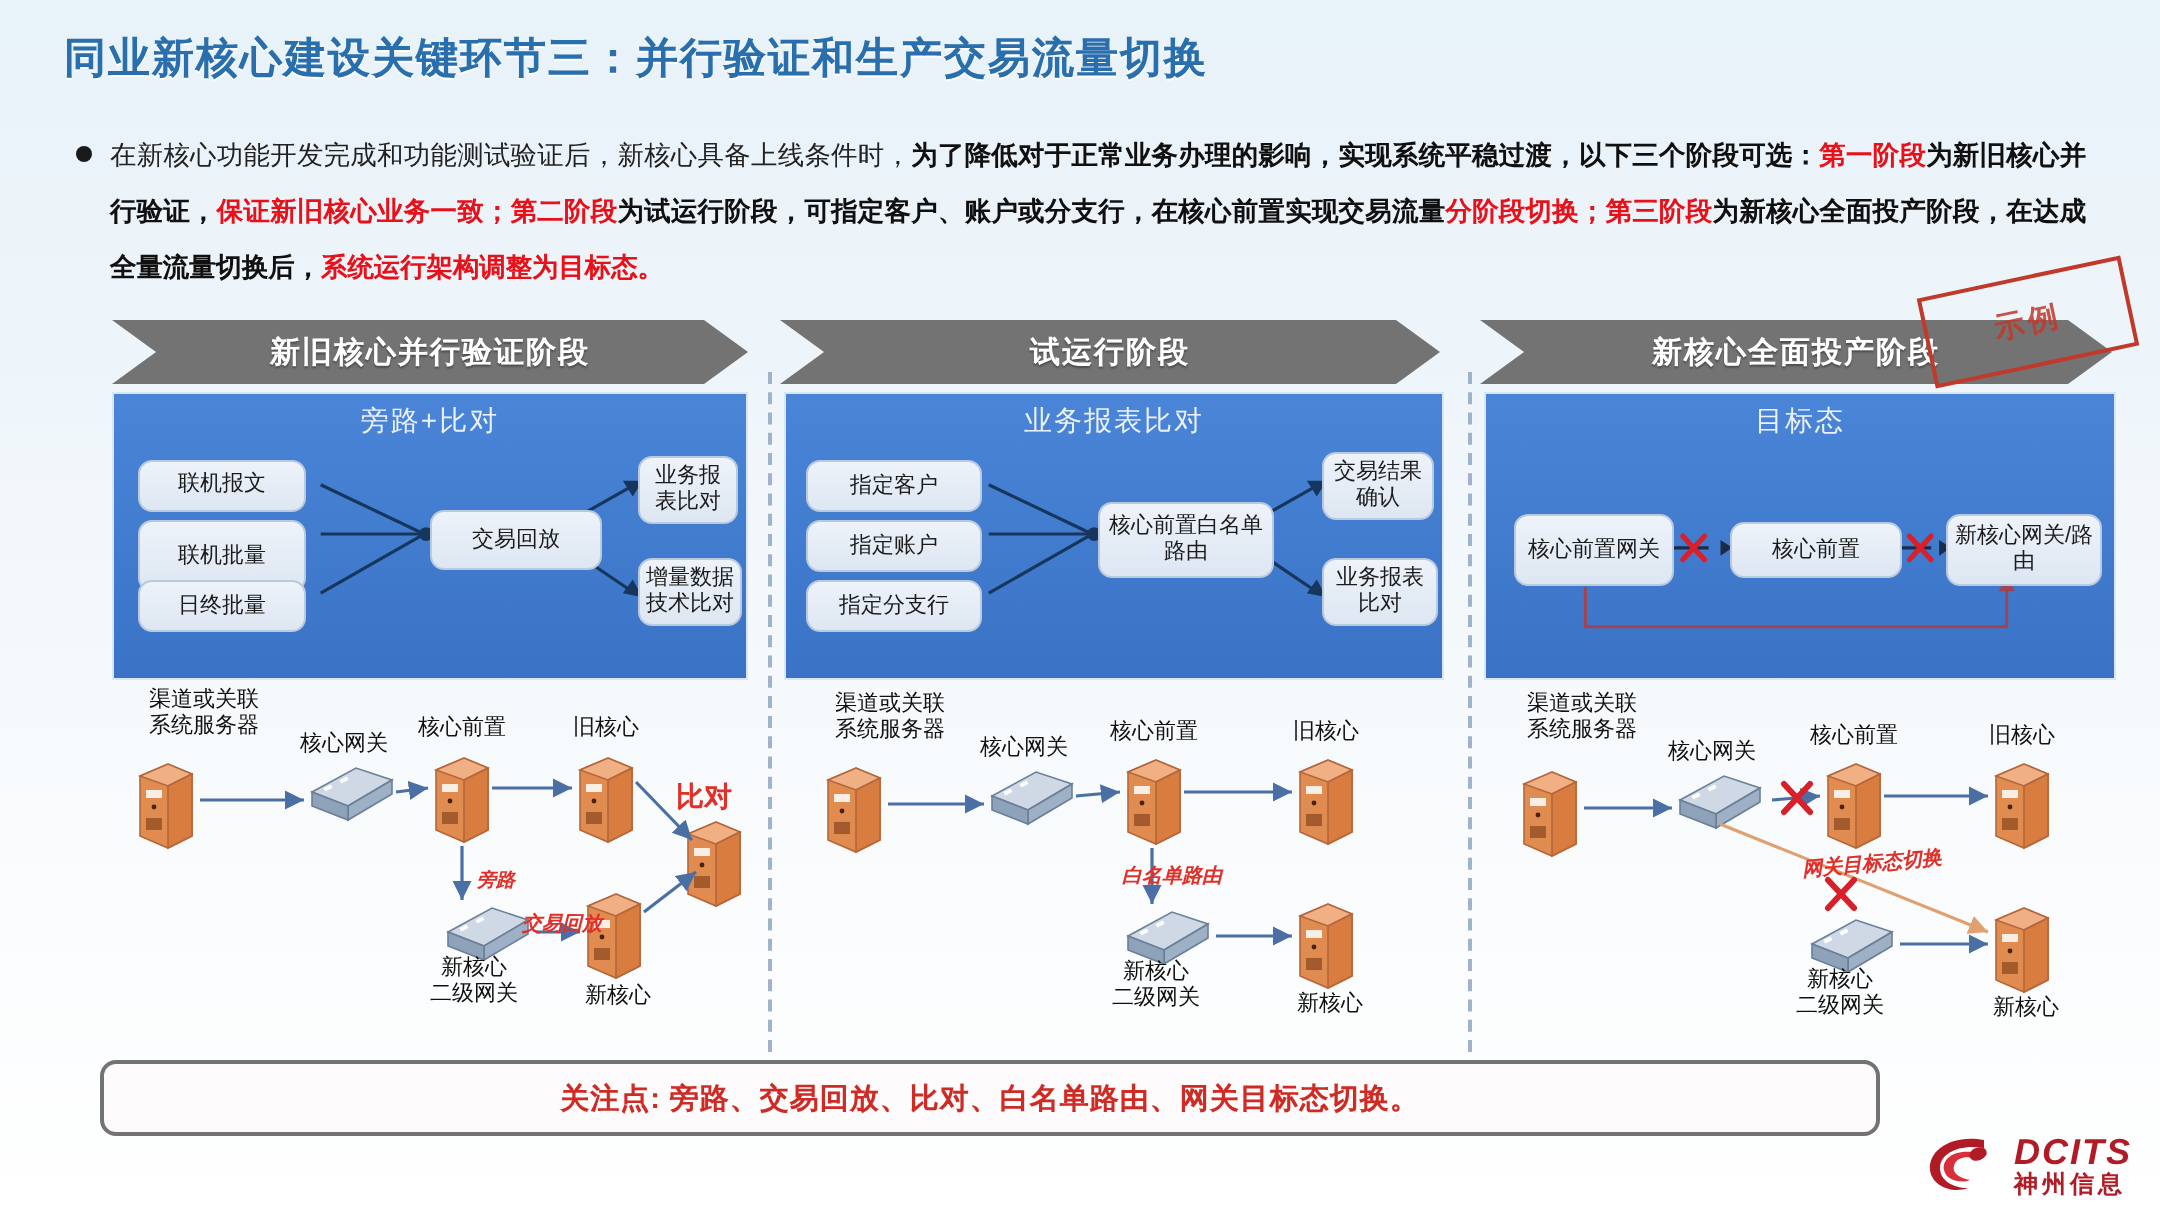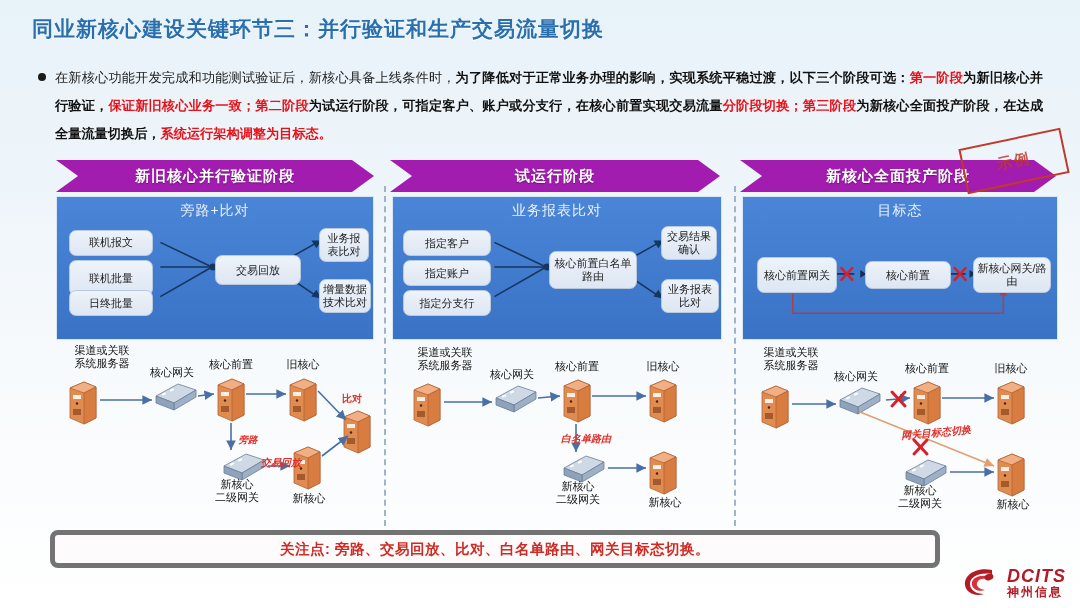--- a/index.html
+++ b/index.html
@@ -35,21 +35,21 @@
     font-size: 13.2px; line-height: 28px; color: #101010;
     text-align: justify;
   }
   #para .b { font-weight: bold; }
   #para .r { color: #e8111a; font-weight: bold; }
   #para .n { font-weight: normal; color: #222; }
 
   
   .banner {
     position: absolute; top: 160px; height: 32px;
-    background: #a21caf;
+    background: #737373;
     color: #fff; font-size: 15px; font-weight: bold; letter-spacing: 1px;
     display: flex; align-items: center; justify-content: center;
     clip-path: polygon(0 0, calc(100% - 22px) 0, 100% 50%, calc(100% - 22px) 100%, 0 100%, 22px 50%);
     text-shadow: 0 1px 1px rgba(0,0,0,.35);
   }
   #banner-0 { left: 56px;  width: 318px; }
   #banner-1 { left: 390px; width: 330px; }
   #banner-2 { left: 740px; width: 316px; }
 
   
@@ -84,34 +84,34 @@
   .bb-svg { position: absolute; left: 0; top: 0; width: 100%; height: 100%; }
 
   
   .diagram { position: relative; height: 175px; margin-top: 4px; }
   .dsvg { position: absolute; left: 0; top: 0; width: 100%; height: 100%; }
   .dlabel {
     position: absolute; font-size: 11px; line-height: 13px;
     color: #111; text-align: center; white-space: pre-line;
   }
   .dlabel.red { color: #e0302a; font-style: italic; font-weight: bold; font-size: 10px; }
-  .dlabel.redp { color: #e0302a; font-size: 10px; }
+  .dlabel.redp { color: #e0302a; font-size: 14px; }
 
   
   .vdiv {
     position: absolute; top: 186px; width: 0; height: 340px;
     border-left: 2px dashed #9fb4cb;
   }
   #vdiv-1 { left: 384px; }
   #vdiv-2 { left: 734px; }
 
   
   #footnote {
     position: absolute; left: 50px; top: 530px; width: 890px; height: 38px;
-    border: 5px solid #737373; border-radius: 8px;
+    border: 2px solid #737373; border-radius: 8px;
     background: #fdfbfb;
     display: flex; align-items: center; justify-content: center;
     color: #cf2b25; font-size: 14.5px; font-weight: bold; letter-spacing: .5px;
   }
 
   
   #stamp {
     position: absolute; left: 962px; top: 138px;
     width: 104px; height: 46px;
     border: 2px solid #c0392b;

